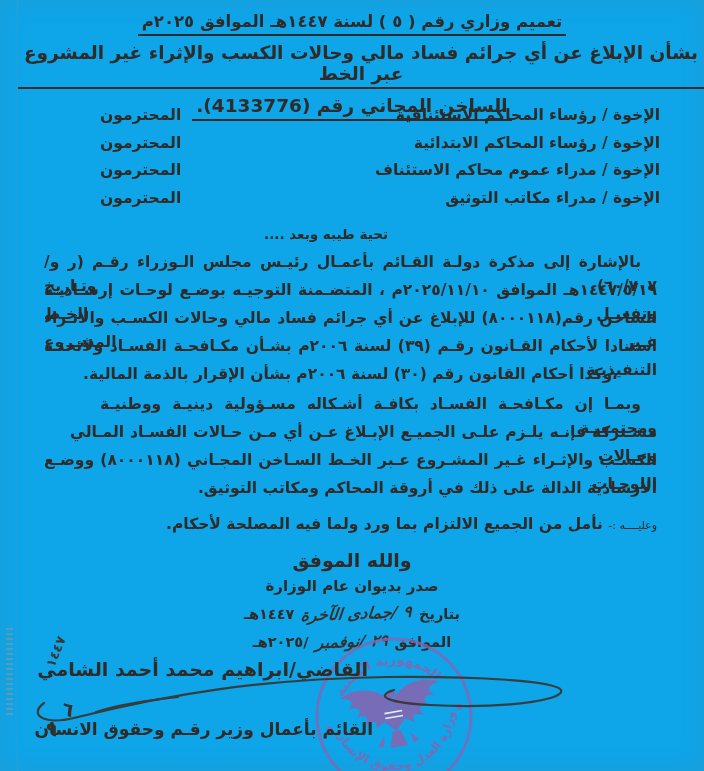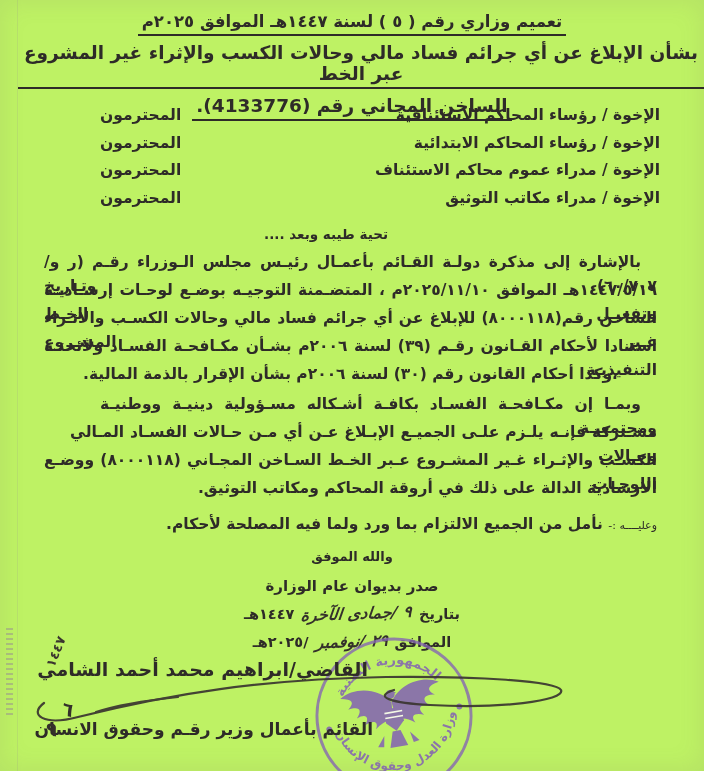--- a/index.html
+++ b/index.html
@@ -1,20 +1,20 @@
 <!DOCTYPE html>
 <html lang="ar" dir="rtl"><head>
 <meta charset="utf-8">
 <style>
   html,body{margin:0;padding:0;background:#e8e6e2;}
   .page{
     position:relative;
     width:704px;height:771px;
     margin:0 auto;
-    background:#bef264;
+    background:#0ea5e9;
     color:#2e2b28;
     font-family:"DejaVu Sans",sans-serif;
     direction:rtl;
     overflow:hidden;
     box-shadow:inset 0 0 26px rgba(120,115,105,.14);
   }
   
   .edge-crease{position:absolute;left:17px;top:0;width:1px;height:771px;background:rgba(150,145,138,.18);}
   .margin-scan-text{
     position:absolute;left:6px;top:628px;width:7px;height:88px;
@@ -41,21 +41,21 @@
   .b-line.indent{text-indent:16px;}
   .b-line.short-right{text-align:right;text-align-last:right;}
   .b-line.centered{text-align:left;text-align-last:center;}
   .b-line.padL56{padding-left:56px;}
   .b-line.padL26{padding-left:26px;}
   .b-gap{height:2px;}
   .conclusion{margin-top:8px;height:28px;text-align:right;text-align-last:right;}
   .conclusion .lead{font-size:11px;font-weight:normal;text-align:center;}
   
   .footer-col{position:absolute;left:0;right:0;text-align:center;font-weight:bold;}
-  .f-tawfiq{top:549px;font-size:13px;}
+  .f-tawfiq{top:549px;font-size:19px;}
   .f-issued{top:577px;font-size:15px;}
   .f-date{font-size:14.5px;white-space:nowrap;}
   .f-date-h{top:604px;}
   .f-date-g{top:632px;}
   .hand{
     font-style:italic;font-weight:bold;color:#34302b;
     display:inline-block;transform:skewX(-8deg) rotate(-2deg);
     font-size:16px;letter-spacing:-.5px;padding:0 2px;
   }
   

